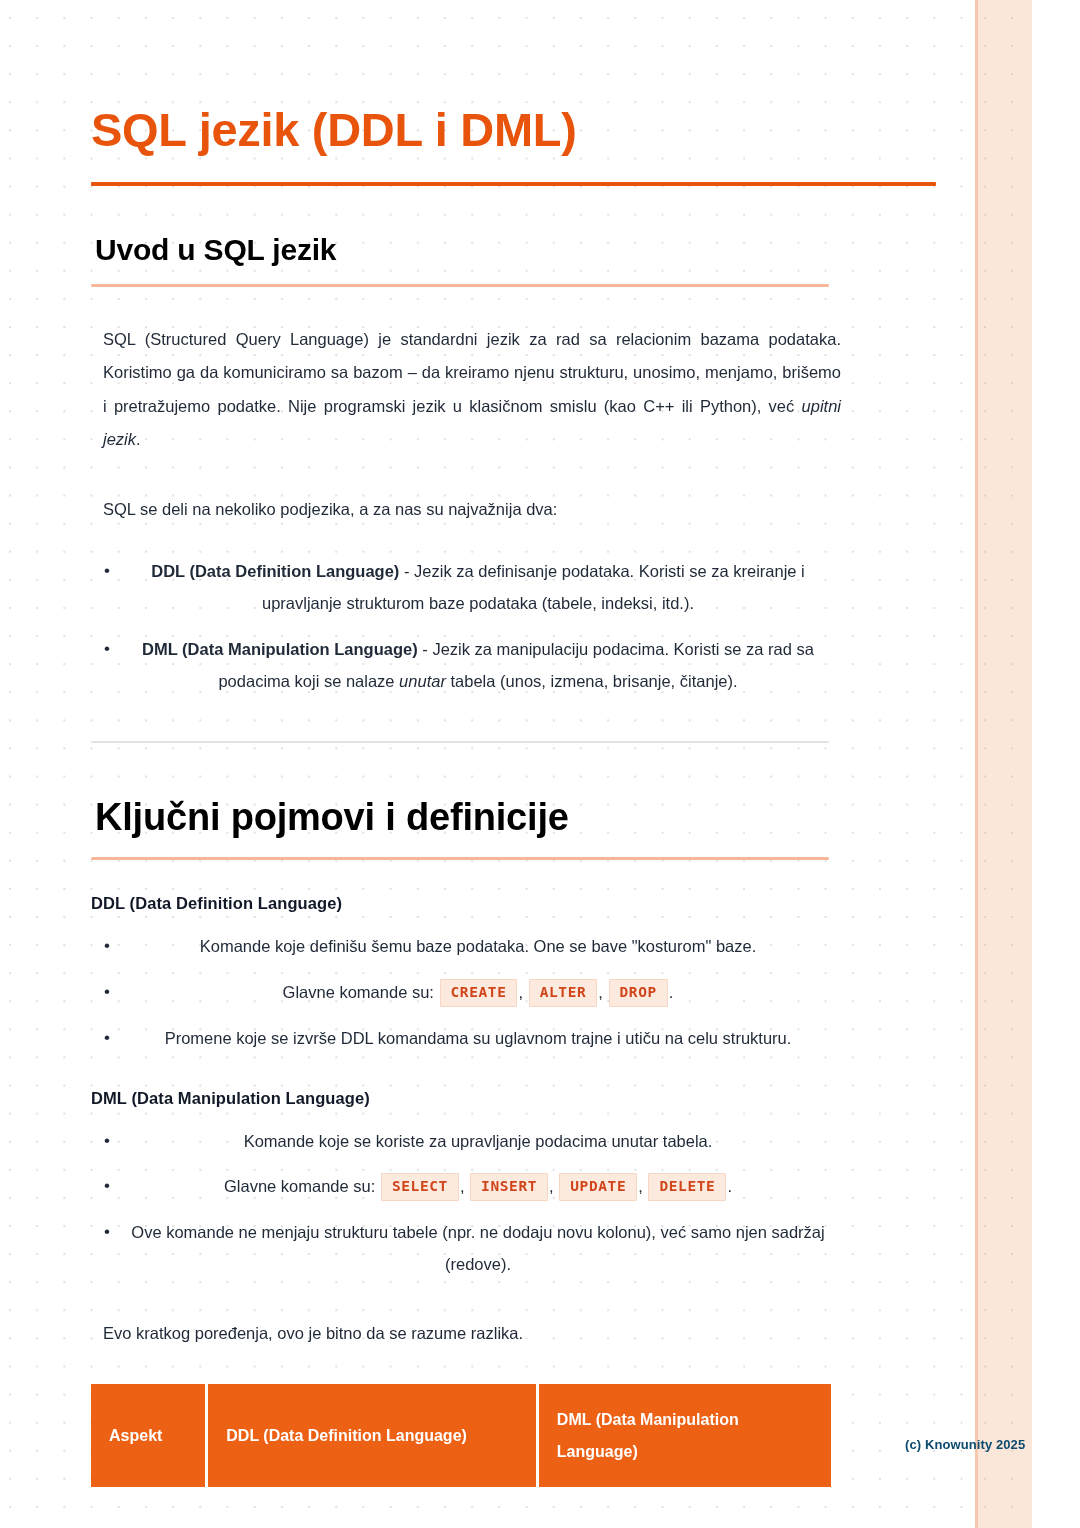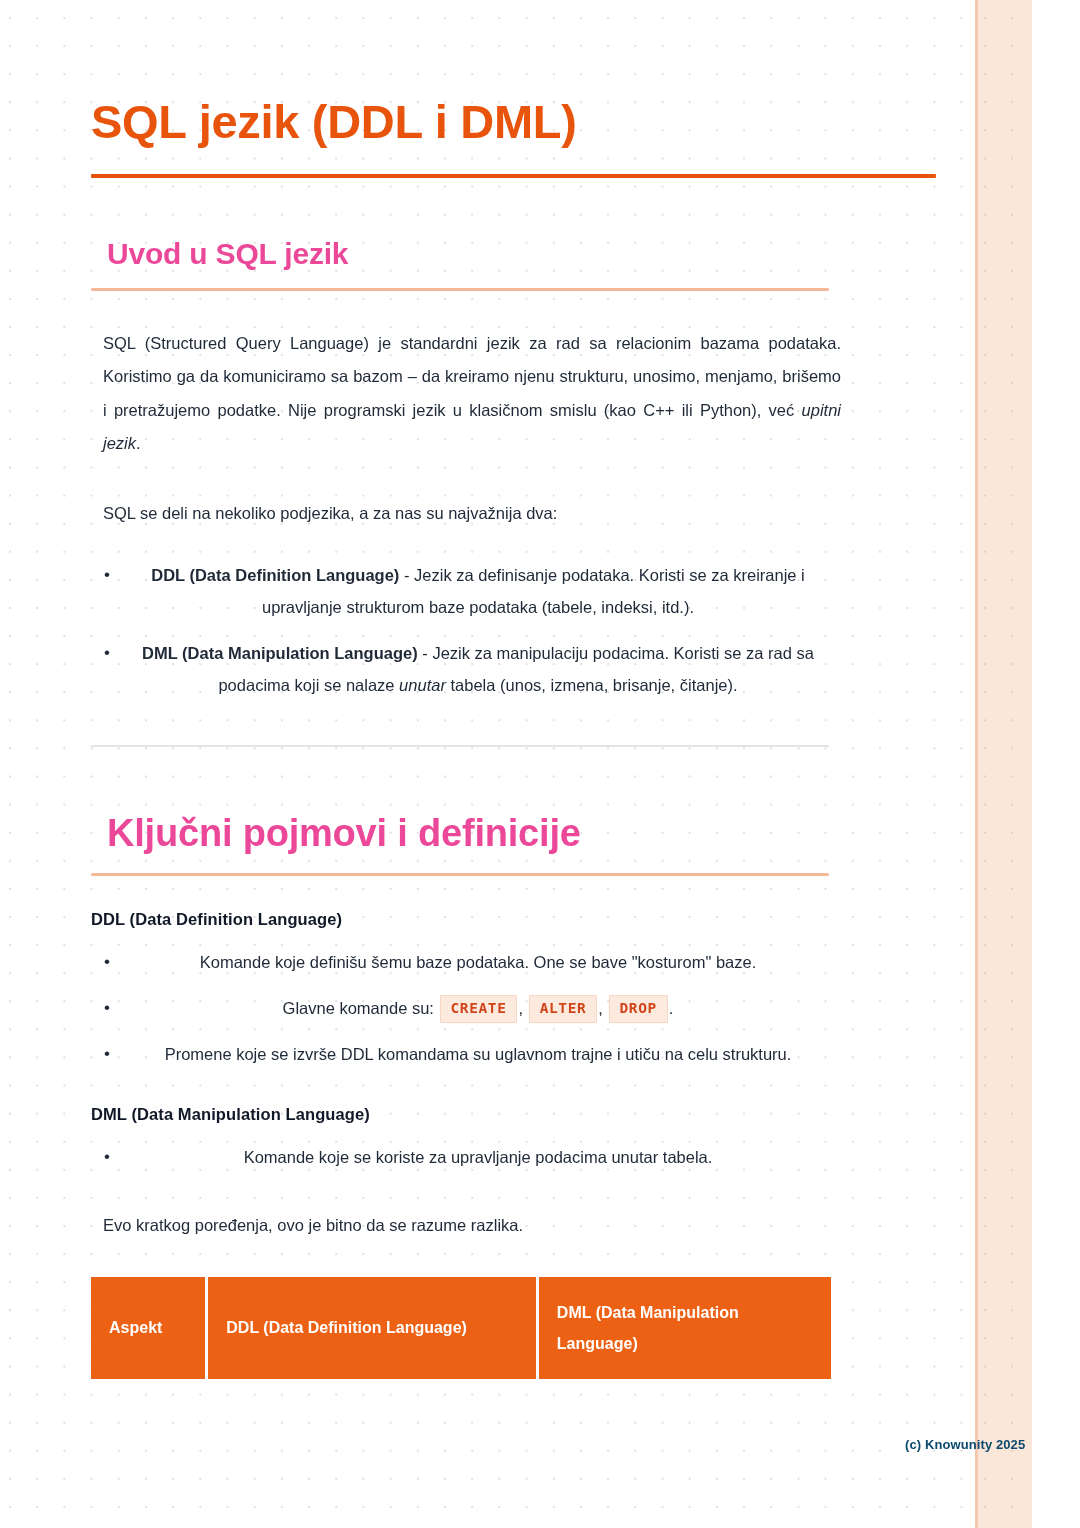--- a/index.html
+++ b/index.html
@@ -47,21 +47,21 @@
     left: 1032px;
     width: 48px;
     height: 1528px;
     background: #ffffff;
   }
 
   
   .content {
     position: absolute;
     left: 91px;
-    top: 8px;
+    top: 16px;
     width: 752px;
   }
 
   
   .doc-title {
     margin: 0;
     padding-top: 88px;
     font-size: 47px;
     line-height: 1.12;
     font-weight: 700;
@@ -72,25 +72,25 @@
   .title-rule {
     margin-top: 25px;
     width: 845px;
     height: 4px;
     background: #e8540c;
     border-radius: 1px;
   }
 
   
   .section-h2 {
-    margin: 16px;
+    margin: 4px;
     padding-top: 42px;
     font-size: 30px;
     font-weight: 700;
-    color: #ec4899;
+    color: #000000;
     line-height: 1.2;
     letter-spacing: -0.2px;
   }
   .section-h2.big {
     font-size: 38px;
     padding-top: 48px;
   }
   .h2-rule {
     margin-top: 16px;
     width: 738px;
@@ -250,20 +250,27 @@
       <span class="chip">ALTER</span><span>,</span>
       <span class="chip">DROP</span><span>.</span>
     </li>
     <li>Promene koje se izvrše DDL komandama su uglavnom trajne i utiču na celu strukturu.</li>
   </ul>
 
   <div class="sub-label">DML (Data Manipulation Language)</div>
 
   <ul class="bullets">
     <li>Komande koje se koriste za upravljanje podacima unutar tabela.</li>
+    <li><span>Glavne komande su:</span>
+      <span class="chip">SELECT</span><span>,</span>
+      <span class="chip">INSERT</span><span>,</span>
+      <span class="chip">UPDATE</span><span>,</span>
+      <span class="chip">DELETE</span><span>.</span>
+    </li>
+    <li>Ove komande ne menjaju strukturu tabele (npr. ne dodaju novu kolonu), već samo njen sadržaj (redove).</li>
   </ul>
 
   <p class="body nojust">Evo kratkog poređenja, ovo je bitno da se razume razlika.</p>
 
   <table class="cmp-table">
     <thead>
       <tr>
         <th class="col-aspect">Aspekt</th>
         <th class="col-ddl">DDL (Data Definition Language)</th>
         <th class="col-dml">DML (Data Manipulation Language)</th>

